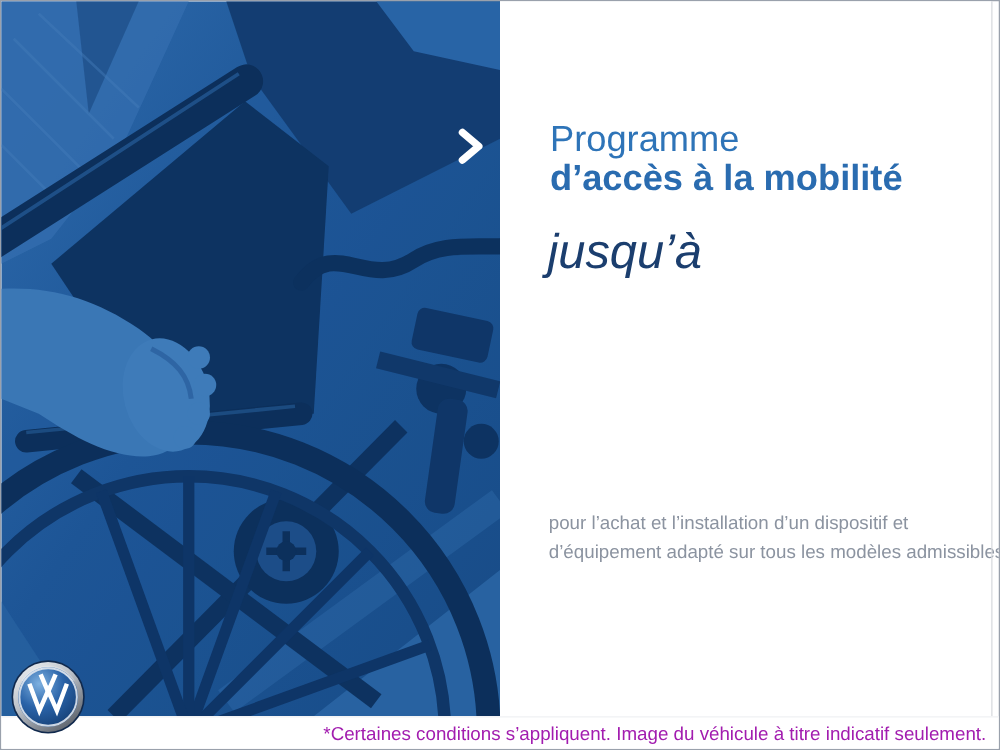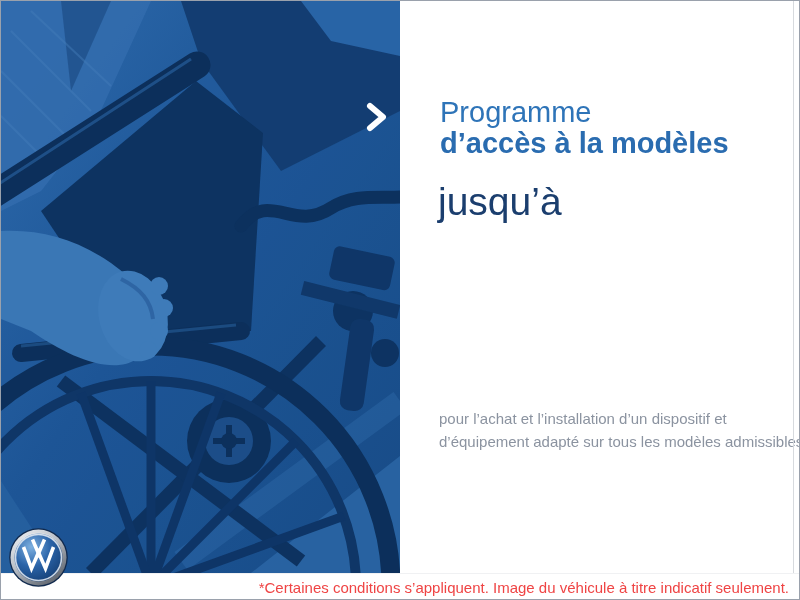--- a/index.html
+++ b/index.html
@@ -9,31 +9,31 @@
     font-family:"Liberation Sans", sans-serif;
   }
   
   .photo{position:absolute;left:0;top:0;width:399px;height:572px;overflow:hidden;}
   .photo svg{display:block;}
   .chevron{position:absolute;left:363px;top:100px;width:26px;height:32px;z-index:4;cursor:pointer;}
   
   .content{position:absolute;left:399px;top:0;width:393px;height:572px;background:#ffffff;}
   .kicker{position:absolute;left:40px;top:96px;font-size:29px;line-height:31px;color:#2e74b8;font-weight:400;white-space:nowrap;}
   .kicker-bold{position:absolute;left:40px;top:127px;font-size:29px;line-height:31px;color:#2a6cb0;font-weight:700;white-space:nowrap;}
-  .lead{position:absolute;left:38px;top:179px;font-size:39px;line-height:44px;color:#1b3e6e;font-weight:400;white-space:nowrap;}
+  .lead{position:absolute;left:38px;top:179px;font-size:39px;line-height:44px;color:#1b3e6e;font-weight:400;white-space:nowrap;font-style:italic;}
   .amount{position:absolute;left:36px;top:232px;font-size:106px;line-height:100px;color:#1b3e6e;font-weight:700;white-space:nowrap;letter-spacing:0px;}
   .details{position:absolute;left:39px;top:406px;font-size:15px;line-height:23px;color:#8b93a0;font-weight:400;}
   .details div{white-space:nowrap;}
   .right-line{position:absolute;top:0;bottom:0;left:792px;width:1px;background:#d7dade;}
   
   .bottombar{
     position:absolute;left:0;top:572px;width:798px;height:26px;background:#ffffff;
     border-top:1px solid #f0f1f3;display:flex;align-items:center;justify-content:flex-end;
   }
-  .disclaimer{font-size:15px;color:#ef4444;padding-right:10px;white-space:nowrap;}
+  .disclaimer{font-size:15px;color:#a21caf;padding-right:10px;white-space:nowrap;}
   
   .vw-logo{position:absolute;left:7px;top:526px;width:61px;height:61px;z-index:6;}
 </style>
 </head>
 <body>
 
 <div class="canvas">
 
   <div class="photo">
     <svg width="399" height="572" viewBox="0 0 399 572" xmlns="http://www.w3.org/2000/svg">
@@ -112,21 +112,21 @@
       <rect x="0" y="0" width="399" height="572" fill="#1d5aa0" opacity="0.12"></rect>
     </svg>
 
     <svg class="chevron" viewBox="0 0 26 32">
       <path d="M6,5 L19,16 L6,27" fill="none" stroke="#ffffff" stroke-width="6" stroke-linecap="round" stroke-linejoin="round"></path>
     </svg>
   </div>
 
   <div class="content">
     <div class="kicker">Programme</div>
-    <div class="kicker-bold">d’accès à la modèles</div>
+    <div class="kicker-bold">d’accès à la mobilité</div>
     <div class="lead">jusqu’à</div>
     <div class="details">
       <div>pour l’achat et l’installation d’un dispositif et</div>
       <div>d’équipement adapté sur tous les modèles admissibles</div>
     </div>
   </div>
 
   <div class="right-line"></div>
 
   <div class="bottombar">

